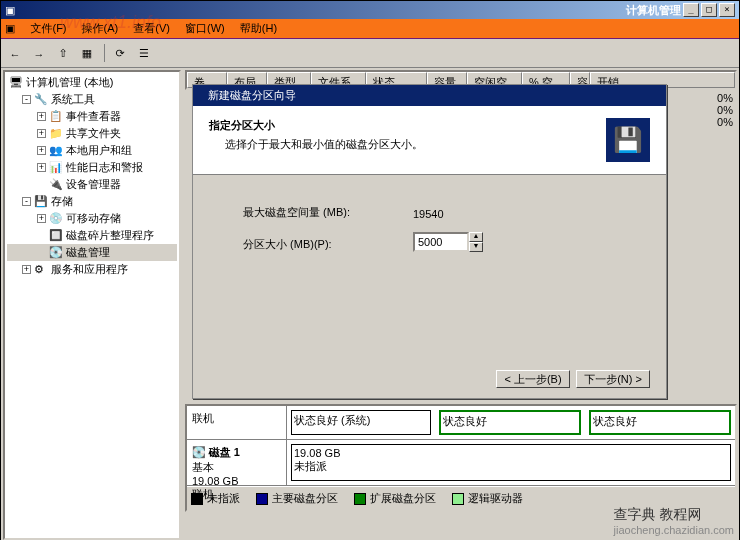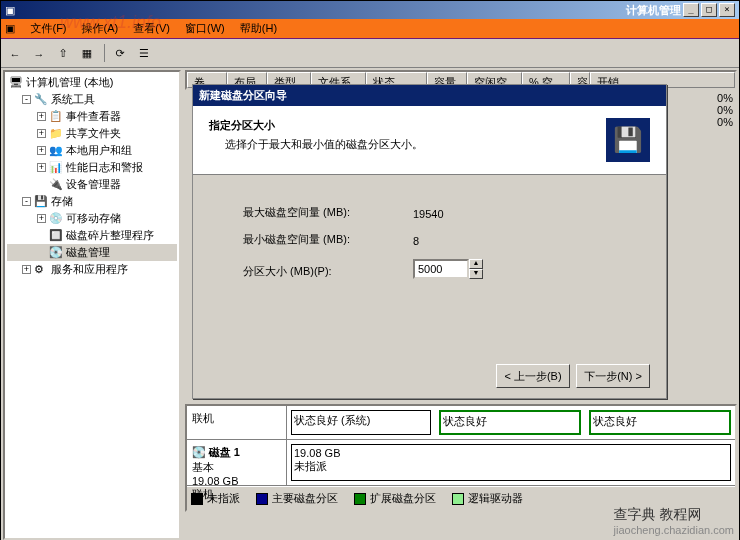--- a/index.html
+++ b/index.html
@@ -29,34 +29,34 @@
 .diskarea { position: absolute; bottom: 28px; left: 0; right: 0; background: #fff; border: 2px inset #d4d0c8; }
 .diskrow { display: flex; border-bottom: 1px solid #808080; height: 46px; }
 .diskinfo { width: 100px; padding: 5px; border-right: 1px solid #808080; }
 .diskinfo .dtitle { font-weight: bold; }
 .diskpart { flex: 1; margin: 4px; border: 1px solid #000; padding: 2px; }
 .diskpart.grn { border: 2px solid #008000; }
 .leg { background: #d4d0c8; padding: 4px; display: flex; border-top: 1px solid #fff; }
 .leg .li { display: flex; align-items: center; margin-right: 16px; }
 .leg .sw { width: 12px; height: 12px; border: 1px solid #000; margin-right: 4px; }
 .wizard { position: absolute; top: 84px; left: 192px; width: 475px; height: 315px; background: #d4d0c8; border: 1px solid #888; box-shadow: 1px 1px 0 #404040; z-index: 10; }
-.wizard .wtitle { background: #0a246a; color: #fff; padding: 3px 6px; font-weight: bold; }
+.wizard .wtitle { background: #0a246a; color: #fff; padding: 3px 15px; font-weight: normal; }
 .wizard .whead { background: #fff; padding: 12px 16px; display: flex; border-bottom: 1px solid #808080; }
 .wizard .whead .txt { flex: 1; }
 .wizard .whead .wicon { width: 44px; height: 44px; background: #0a246a; display: flex; align-items: center; justify-content: center; color: #fff; font-size: 24px; }
 .wizard .wbody { padding: 30px 50px; }
 .wizard .wrow { display: flex; margin-bottom: 12px; align-items: flex-end; }
 .wizard .wrow .lbl { width: 170px; }
 .wizard .wrow .val { width: 90px; }
 .wizard .spin { display: flex; }
 .wizard .spin input { width: 56px; height: 20px; border: 2px inset #d4d0c8; padding: 1px 3px; background: #fff; }
 .wizard .spin .ud { width: 14px; display: flex; flex-direction: column; }
 .wizard .spin .ud div { height: 10px; background: #d4d0c8; border: 1px solid; border-color: #fff #404040 #404040 #fff; font-size: 7px; text-align: center; line-height: 6px; }
 .wizard .wfoot { position: absolute; bottom: 10px; right: 16px; display: flex; }
-.wizard .wfoot button { width: 74px; height: 24px; background: #d4d0c8; border: 1px solid; border-color: #fff #404040 #404040 #fff; margin-left: 6px; }
+.wizard .wfoot button { width: 74px; height: 18px; background: #d4d0c8; border: 1px solid; border-color: #fff #404040 #404040 #fff; margin-left: 6px; }
 .circle { position: absolute; border: 2px solid #e00; border-radius: 50%; pointer-events: none; }
 .annot { position: absolute; color: #e00; font-family: "KaiTi", serif; font-size: 16px; line-height: 20px; pointer-events: none; }
 .wm { position: absolute; top: 12px; left: 60px; color: rgba(200,50,50,0.3); font-style: italic; font-size: 18px; z-index: 100; pointer-events: none; }
 .credit { position: absolute; bottom: 4px; right: 6px; color: #888; font-size: 10px; }
 </style>
 </head>
 <body>
 
 <div class="win">
   <div class="titlebar">
@@ -219,24 +219,20 @@
       <div style="padding-left:16px;margin-top:4px">选择介于最大和最小值的磁盘分区大小。</div>
     </div>
     <div class="wicon">💾</div>
   </div>
   <div class="wbody">
     <div class="wrow">
       <div class="lbl">最大磁盘空间量 (MB):</div>
       <div class="val">19540</div>
     </div>
     <div class="wrow">
-      <div class="lbl">最小磁盘空间量 (MB):</div>
-      <div class="val">8</div>
-    </div>
-    <div class="wrow">
       <div class="lbl">分区大小 (MB)(P):</div>
       <div class="spin">
         <input value="5000" style="">
         <div class="ud">
           <div>▲</div>
           <div>▼</div>
         </div>
       </div>
     </div>
   </div>

